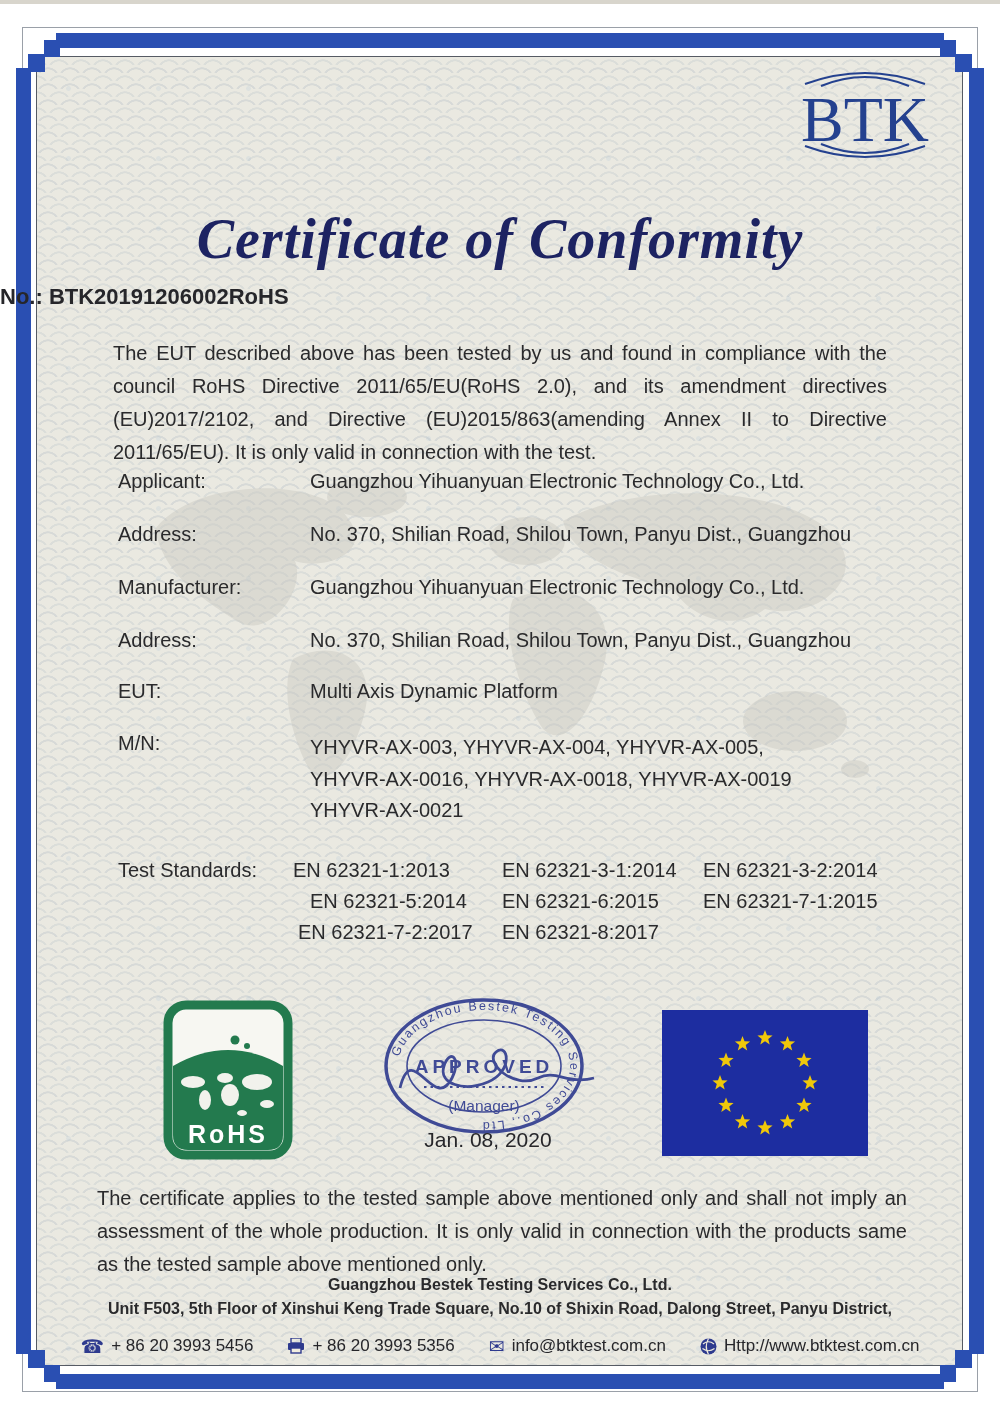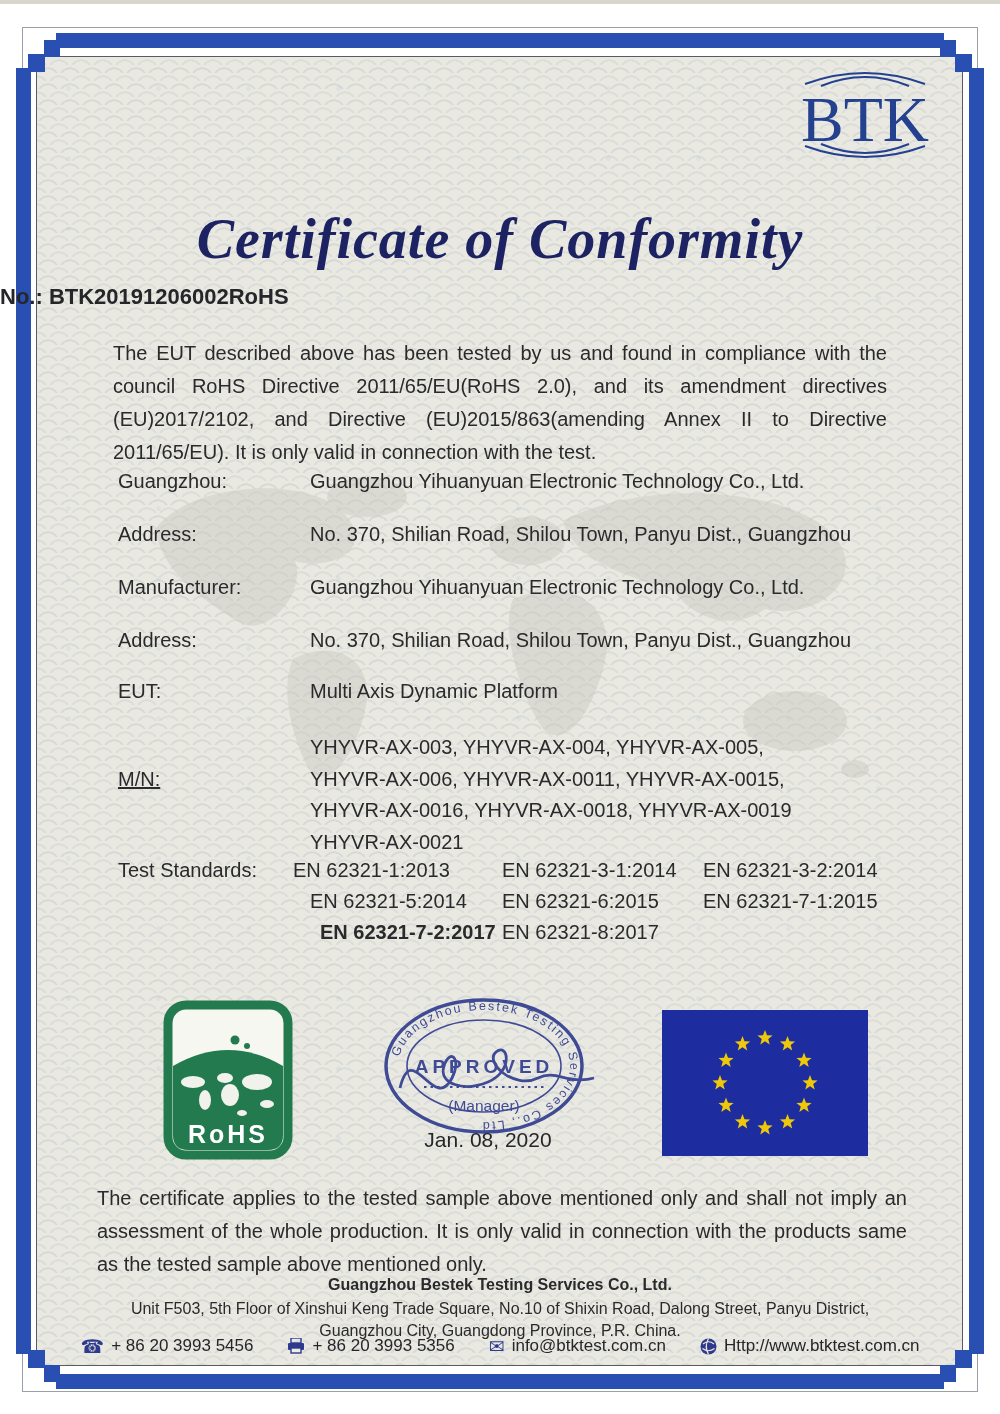--- a/index.html
+++ b/index.html
@@ -99,56 +99,55 @@
     </g>
     <text x="70" y="79" text-anchor="middle" font-family="Liberation Serif, serif" font-size="64" fill="#24418f">BTK</text>
   </svg>
 
   <div class="title">Certificate of Conformity</div>
   <div class="certno">No.: BTK20191206002RoHS</div>
 
   <div class="abs para" style="left:113px; top:333px; width:774px;">The EUT described above has been tested by us and found in compliance with the council RoHS Directive 2011/65/EU(RoHS 2.0), and its amendment directives (EU)2017/2102, and Directive (EU)2015/863(amending Annex II to Directive 2011/65/EU). It is only valid in connection with the test.</div>
 
   <div>
-    <div class="abs label" style="left:118px; top:466px;">Guangzhou:</div>
+    <div class="abs label" style="left:118px; top:466px;">Applicant:</div>
     <div class="abs value" style="left:310px; top:466px;">Guangzhou Yihuanyuan Electronic Technology Co., Ltd.</div>
 
     <div class="abs label" style="left:118px; top:519px;">Address:</div>
     <div class="abs value" style="left:310px; top:519px;">No. 370, Shilian Road, Shilou Town, Panyu Dist., Guangzhou</div>
 
     <div class="abs label" style="left:118px; top:572px;">Manufacturer:</div>
     <div class="abs value" style="left:310px; top:572px;">Guangzhou Yihuanyuan Electronic Technology Co., Ltd.</div>
 
     <div class="abs label" style="left:118px; top:625px;">Address:</div>
     <div class="abs value" style="left:310px; top:625px;">No. 370, Shilian Road, Shilou Town, Panyu Dist., Guangzhou</div>
 
     <div class="abs label" style="left:118px; top:676px;">EUT:</div>
     <div class="abs value" style="left:310px; top:676px;">Multi Axis Dynamic Platform</div>
 
-    <div class="abs label" style="left:118px; top:764px;text-decoration:underline;">M/N:</div>
+    <div class="abs label" style="left:118px; top:728px;">M/N:</div>
     <div class="abs" style="left:310px; top:728px;">
       <div class="mnline">YHYVR-AX-003, YHYVR-AX-004, YHYVR-AX-005,</div>
-      <div class="mnline">YHYVR-AX-006, YHYVR-AX-0011, YHYVR-AX-0015,</div>
       <div class="mnline">YHYVR-AX-0016, YHYVR-AX-0018, YHYVR-AX-0019</div>
       <div class="mnline">YHYVR-AX-0021</div>
     </div>
   </div>
 
   <div>
     <div class="abs label" style="left:118px; top:855px;">Test Standards:</div>
 
     <div class="stdcell" style="left:293px; top:855px;">EN 62321-1:2013</div>
     <div class="stdcell" style="left:502px; top:855px;">EN 62321-3-1:2014</div>
     <div class="stdcell" style="left:703px; top:855px;">EN 62321-3-2:2014</div>
 
     <div class="stdcell" style="left:310px; top:886px;">EN 62321-5:2014</div>
     <div class="stdcell" style="left:502px; top:886px;">EN 62321-6:2015</div>
     <div class="stdcell" style="left:703px; top:886px;">EN 62321-7-1:2015</div>
 
-    <div class="stdcell" style="left:320px; top:917px;font-weight:bold;">EN 62321-7-2:2017</div>
+    <div class="stdcell" style="left:298px; top:917px;">EN 62321-7-2:2017</div>
     <div class="stdcell" style="left:502px; top:917px;">EN 62321-8:2017</div>
   </div>
 
   <svg class="abs" style="left:163px; top:996px;" width="130" height="160" viewBox="0 0 130 160">
     <rect x="5" y="5" width="120" height="150" rx="18" fill="#f7f7f2" stroke="#237a4e" stroke-width="9"></rect>
     <path d="M10 66 Q65 34 120 66 L120 135 Q120 150 105 150 L25 150 Q10 150 10 135 Z" fill="#237a4e"></path>
     <circle cx="72" cy="40" r="4.5" fill="#237a4e"></circle>
     <circle cx="84" cy="46" r="3" fill="#237a4e"></circle>
     <g fill="#f2f2ec">
       <ellipse cx="30" cy="82" rx="12" ry="6"></ellipse>
@@ -197,22 +196,21 @@
       <use href="#star" x="64" y="95.5"></use>
       <use href="#star" x="58" y="73"></use>
       <use href="#star" x="64" y="50.5"></use>
       <use href="#star" x="80.5" y="34"></use>
     </g>
   </svg>
 
   <div class="abs para" style="left:97px; top:1178px; width:810px;">The certificate applies to the tested sample above mentioned only and shall not imply an assessment of the whole production. It is only valid in connection with the products same as the tested sample above mentioned only.</div>
 
   <div class="footer-center" style="top:1272px; font-size:16px; font-weight:bold;">Guangzhou Bestek Testing Services Co., Ltd.</div>
-  <div class="footer-center" style="top:1296px; font-size:16px;">Unit F503, 5th Floor of Xinshui Keng Trade Square, No.10 of Shixin Road, Dalong Street, Panyu District,</div>
-  <div class="footer-center" style="top:1318px; font-size:16px;">Guangzhou City, Guangdong Province, P.R. China.</div>
+  <div class="footer-center" style="top:1296px; font-size:16px;font-weight:bold;">Unit F503, 5th Floor of Xinshui Keng Trade Square, No.10 of Shixin Road, Dalong Street, Panyu District,</div>
 
   <div class="contacts">
     <span class="contact">
       <span class="glyph-icon">☎</span>
       <span>+ 86 20 3993 5456</span>
     </span>
     <span class="contact">
       <svg width="18" height="16" viewBox="0 0 18 16">
         <rect x="4" y="0" width="10" height="5" fill="none" stroke="#2e3a8e" stroke-width="1.4"></rect>
         <rect x="1" y="5" width="16" height="7" rx="1" fill="#2e3a8e"></rect>

